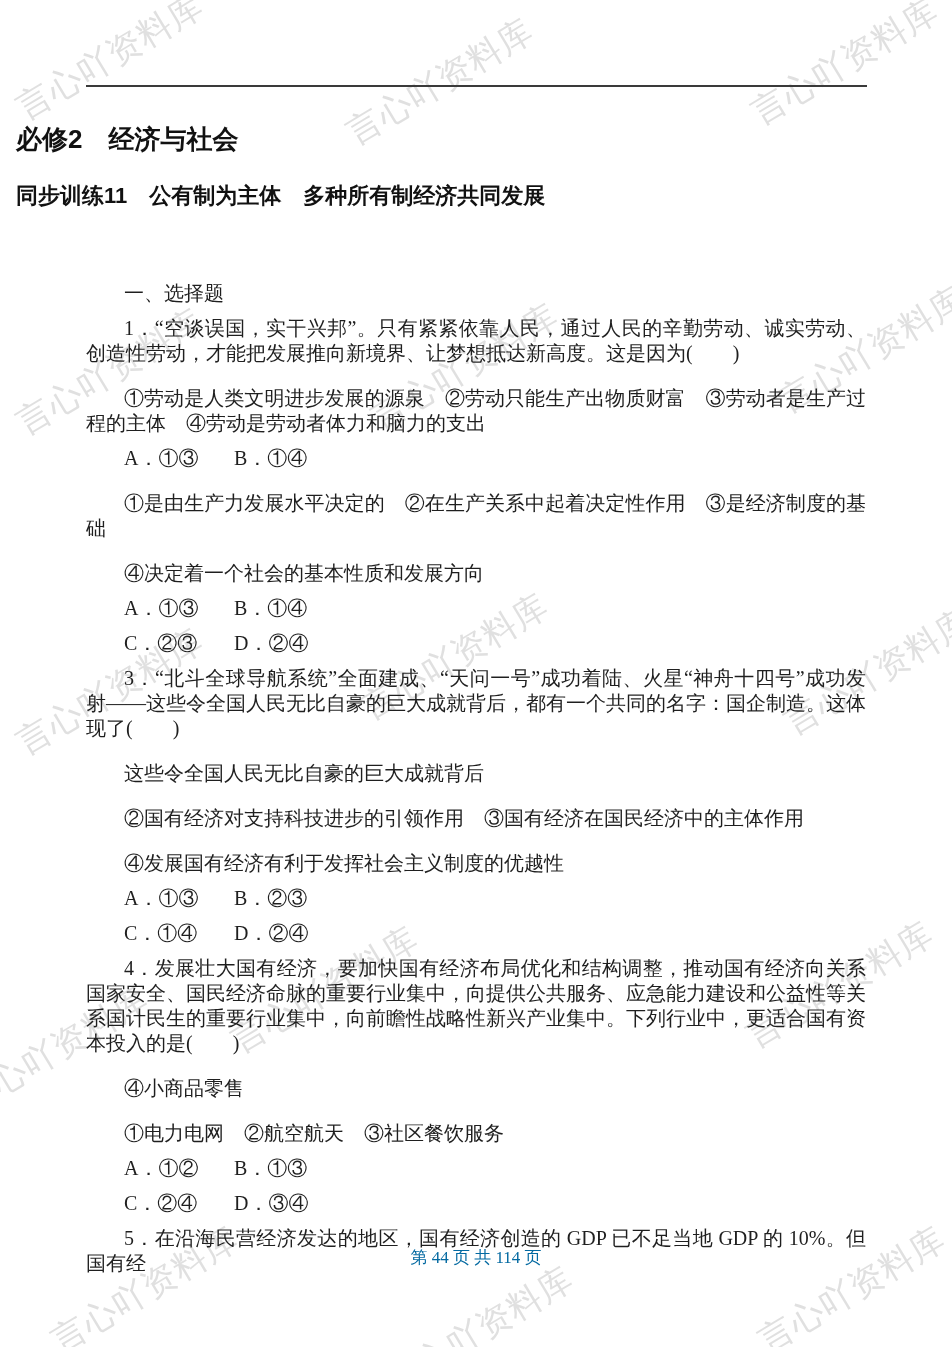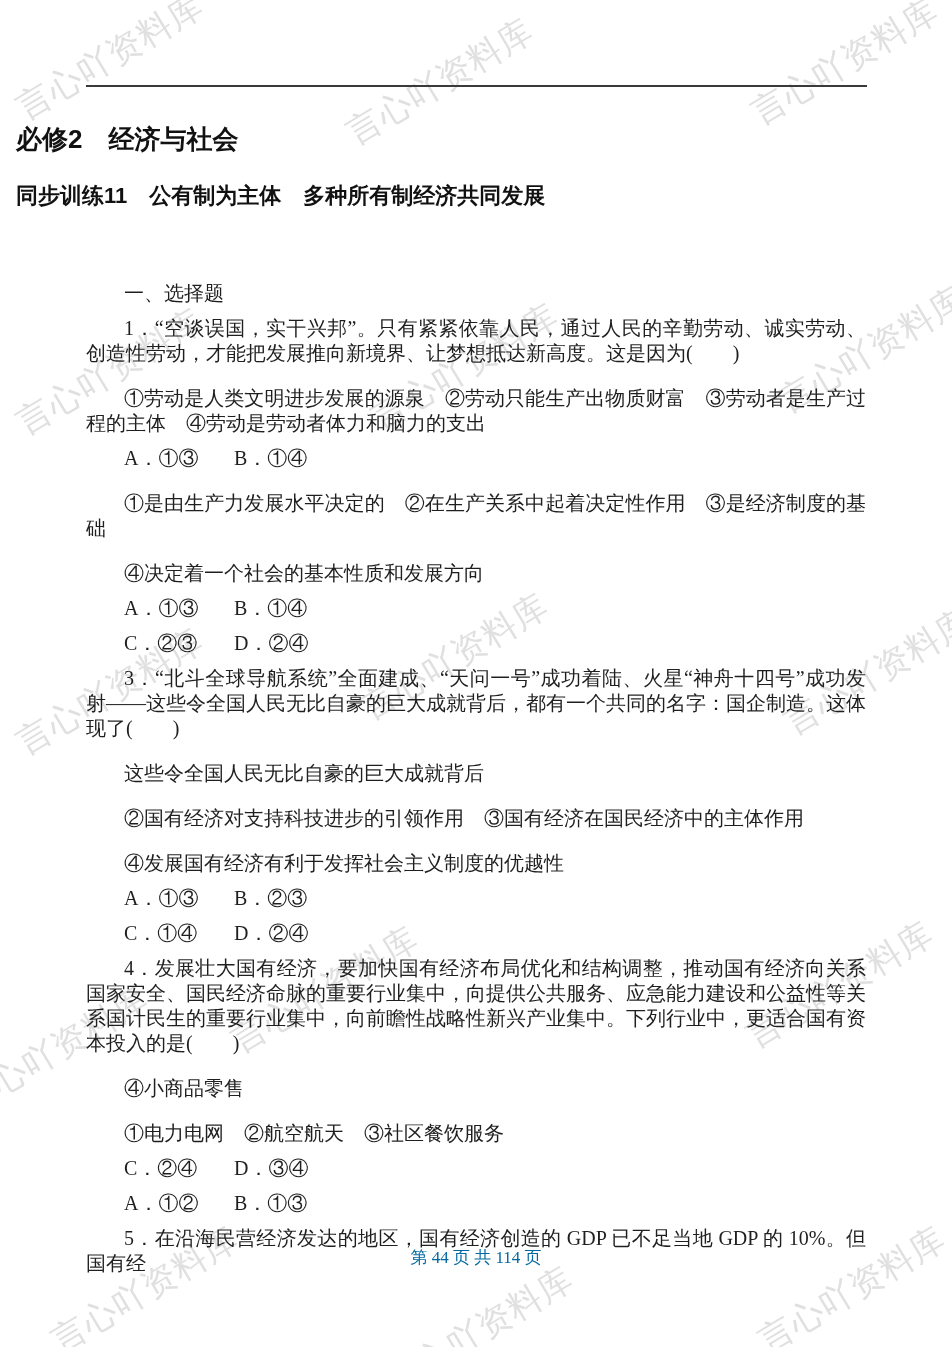--- a/index.html
+++ b/index.html
@@ -124,24 +124,24 @@
       <span class="choice-a">A．①③</span><span class="choice-b">B．②③</span>
     </div>
     <div class="para choice-row">
       <span class="choice-a">C．①④</span><span class="choice-b">D．②④</span>
     </div>
 
     <div class="para stem">4．发展壮大国有经济，要加快国有经济布局优化和结构调整，推动国有经济向关系国家安全、国民经济命脉的重要行业集中，向提供公共服务、应急能力建设和公益性等关系国计民生的重要行业集中，向前瞻性战略性新兴产业集中。下列行业中，更适合国有资本投入的是(　　)</div>
     <div class="para optline">④小商品零售</div>
     <div class="para optline">①电力电网　②航空航天　③社区餐饮服务</div>
     <div class="para choice-row">
-      <span class="choice-a">C．②④</span><span class="choice-b">D．③④</span>
+      <span class="choice-a">A．①②</span><span class="choice-b">B．①③</span>
     </div>
     <div class="para choice-row">
-      <span class="choice-a">A．①②</span><span class="choice-b">B．①③</span>
+      <span class="choice-a">C．②④</span><span class="choice-b">D．③④</span>
     </div>
 
     <div class="para stem">5．在沿海民营经济发达的地区，国有经济创造的 GDP 已不足当地 GDP 的 10%。但国有经</div>
 
   </div>
 
   <div class="footer">第 44 页 共 114 页</div>
 
 </div>
 

